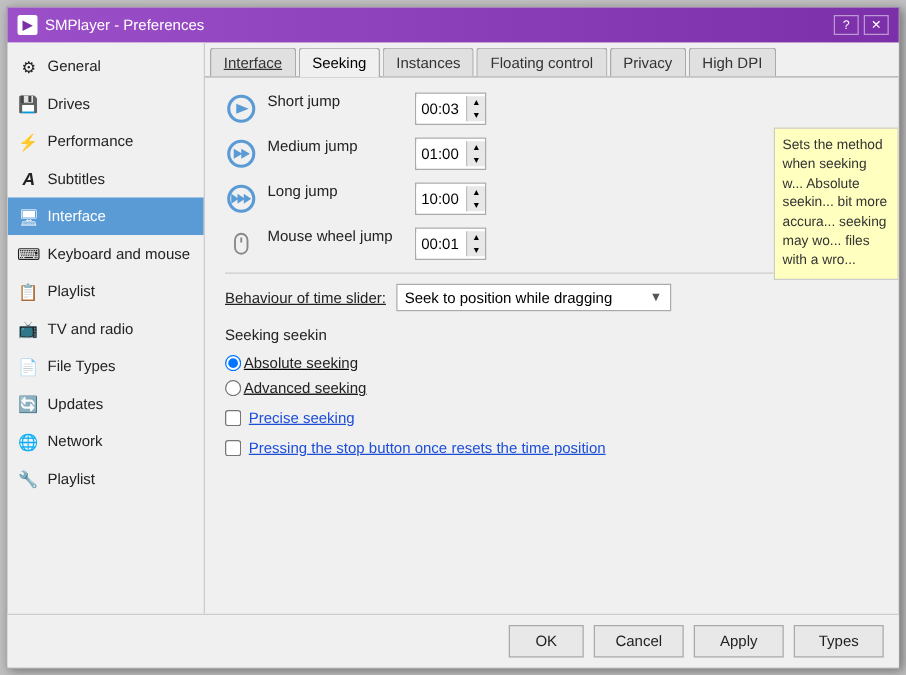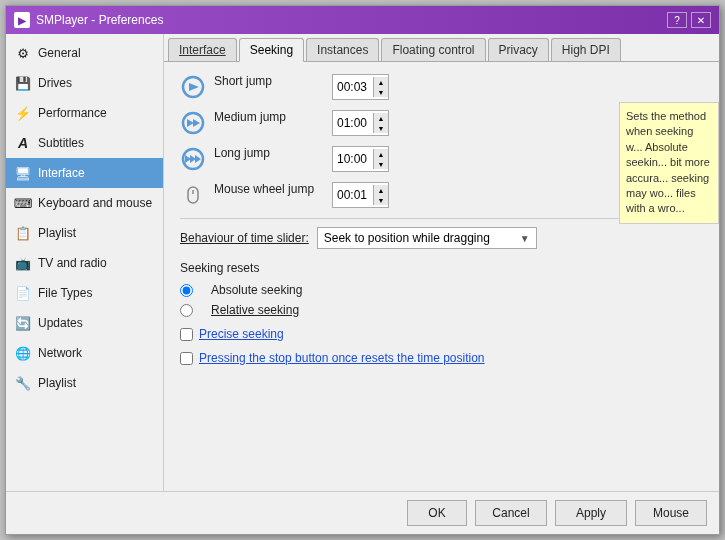--- a/index.html
+++ b/index.html
@@ -238,22 +238,23 @@
 
     
     .section-label {
       font-size: 12px;
       color: #222;
       margin-bottom: 8px;
     }
     .radio-row {
       display: flex;
       align-items: center;
-      gap: 18px;
+      gap: 2px;
       margin-bottom: 6px;
+      text-decoration: underline;
     }
     .radio-input {
       margin: 0;
       cursor: pointer;
     }
     .radio-label {
       font-size: 12px;
       color: #222;
       cursor: pointer;
     }
@@ -479,30 +480,30 @@
         <div class="behaviour-row">
           <span class="behaviour-label">
             <span>Behaviour of time slider:</span>
           </span>
           <div class="dropdown">
             <span class="dropdown-text">Seek to position while dragging</span>
             <span class="dropdown-arrow">▼</span>
           </div>
         </div>
 
-        <div class="section-label">Seeking resets</div>
+        <div class="section-label">Seeking seekin</div>
 
         <div class="radio-row">
           <input type="radio" name="seeking-method" checked="" class="radio-input" style="">
           <span class="radio-label">Absolute seeking</span>
         </div>
         <div class="radio-row">
           <input type="radio" name="seeking-method" class="radio-input" style="">
           <span class="radio-label">
-            <span>Relative seeking</span>
+            <span>Advanced seeking</span>
           </span>
         </div>
 
         <div class="checkbox-row">
           <input type="checkbox" class="checkbox-input" style="">
           <span class="checkbox-label">
             <span>Precise seeking</span>
           </span>
         </div>
 
@@ -518,16 +519,16 @@
         </div>
 
       </div>
     </div>
   </div>
 
   <div class="footer">
     <button class="btn primary">OK</button>
     <button class="btn">Cancel</button>
     <button class="btn">Apply</button>
-    <button class="btn">Mouse</button>
+    <button class="btn">Types</button>
   </div>
 
 </div>
 
 </body></html>

